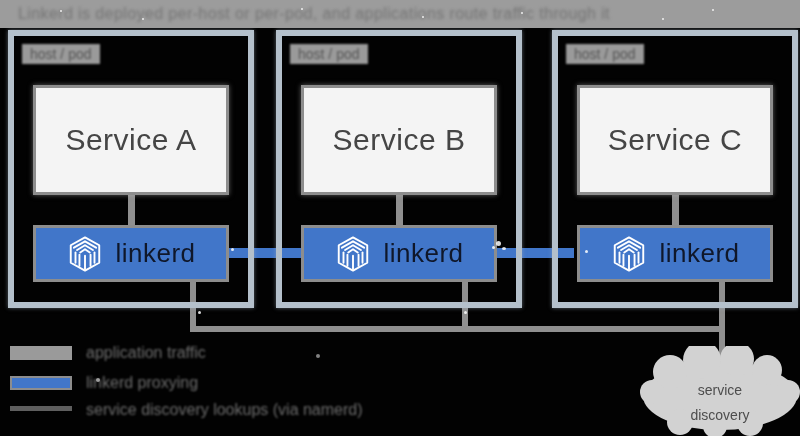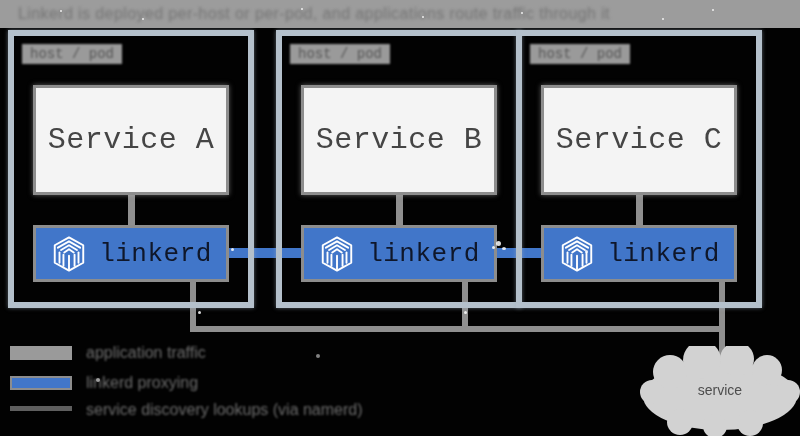--- a/index.html
+++ b/index.html
@@ -7,21 +7,21 @@
   #stage{position:relative;width:800px;height:436px;background:#020202;overflow:hidden;
          font-family:"Liberation Sans", sans-serif;}
 
   
   .title-bar{position:absolute;left:0;top:0;width:800px;height:28px;background:#9c9c9c;z-index:3;}
   .title-text{position:absolute;left:18px;top:0;line-height:28px;font-size:16px;letter-spacing:.4px;
               color:#747474;white-space:nowrap;filter:blur(1.4px);}
 
   
   .host{position:absolute;top:30px;height:278px;width:246px;border:6px solid #b4c0cb;
-        box-shadow:0 0 4px rgba(160,175,190,.55);z-index:2;background:transparent;font-family:Liberation Mono, monospace;}
+        box-shadow:0 0 4px rgba(160,175,190,.55);z-index:2;background:transparent;}
   .host-label{position:absolute;left:8px;top:8px;padding:2px 8px;background:#9a9a9a;
               color:#555;font-size:14px;filter:blur(1.1px);white-space:nowrap;}
   .svc-box{position:absolute;left:19px;top:49px;width:196px;height:110px;background:#f4f4f4;
            border:3px solid #8d8d8d;box-shadow:0 0 5px rgba(185,185,185,.5);
            display:flex;align-items:center;justify-content:center;}
   .svc-label{font-size:30px;color:#454545;letter-spacing:.5px;}
   .svc-link{position:absolute;left:114px;top:150px;width:7px;height:45px;background:#8f8f8f;}
   .proxy-box{position:absolute;left:19px;top:189px;width:196px;height:57px;background:#4176c9;
              border:3px solid #8d8d8d;display:flex;align-items:center;justify-content:center;gap:11px;}
   .proxy-label{font-size:26px;color:#0f172a;letter-spacing:.5px;}
@@ -102,21 +102,21 @@
         <path d="M12 22 V35"></path>
           <path d="M17 25 V39"></path>
         <path d="M36 22 V35"></path>
           <path d="M31 25 V39"></path>
         <path d="M24 26 V43"></path>
       </svg>
       <span class="proxy-label">linkerd</span>
     </div>
   </div>
 
-  <div class="host" style="left:516px;padding-left:48px;">
+  <div class="host" style="left:552px;padding-left:48px;">
     <div class="host-label">host / pod</div>
     <div class="svc-link"></div>
     <div class="svc-box">
       <span class="svc-label">Service C</span>
     </div>
     <div class="proxy-box">
       <svg class="proxy-logo" viewBox="0 0 48 48" fill="none" stroke="#ffffff" stroke-width="2.4" stroke-linecap="round" stroke-linejoin="round">
         <path d="M24 3 L42 13 V35 L24 45 L6 35 V13 Z"></path>
         <path d="M10 16 L24 8 L38 16"></path>
         <path d="M14 19 L24 13 L34 19"></path>
@@ -140,20 +140,21 @@
       <circle cx="127" cy="24" r="15"></circle>
       <circle cx="148" cy="46" r="12"></circle>
       <circle cx="12" cy="46" r="12"></circle>
       <circle cx="40" cy="76" r="13"></circle>
       <circle cx="110" cy="77" r="13"></circle>
       <circle cx="75" cy="80" r="12"></circle>
     </g>
   </svg>
   <div class="cloud-text">
     <div>service</div>
+    <div>discovery</div>
   </div>
 
   <div class="legend">
     <div class="lg-swatch-gray"></div>
     <div class="lg-label lg-l1">application traffic</div>
     <div class="lg-swatch-blue"></div>
     <div class="lg-label lg-l2">linkerd proxying</div>
     <div class="lg-swatch-line"></div>
     <div class="lg-label lg-l3">service discovery lookups (via namerd)</div>
   </div>

